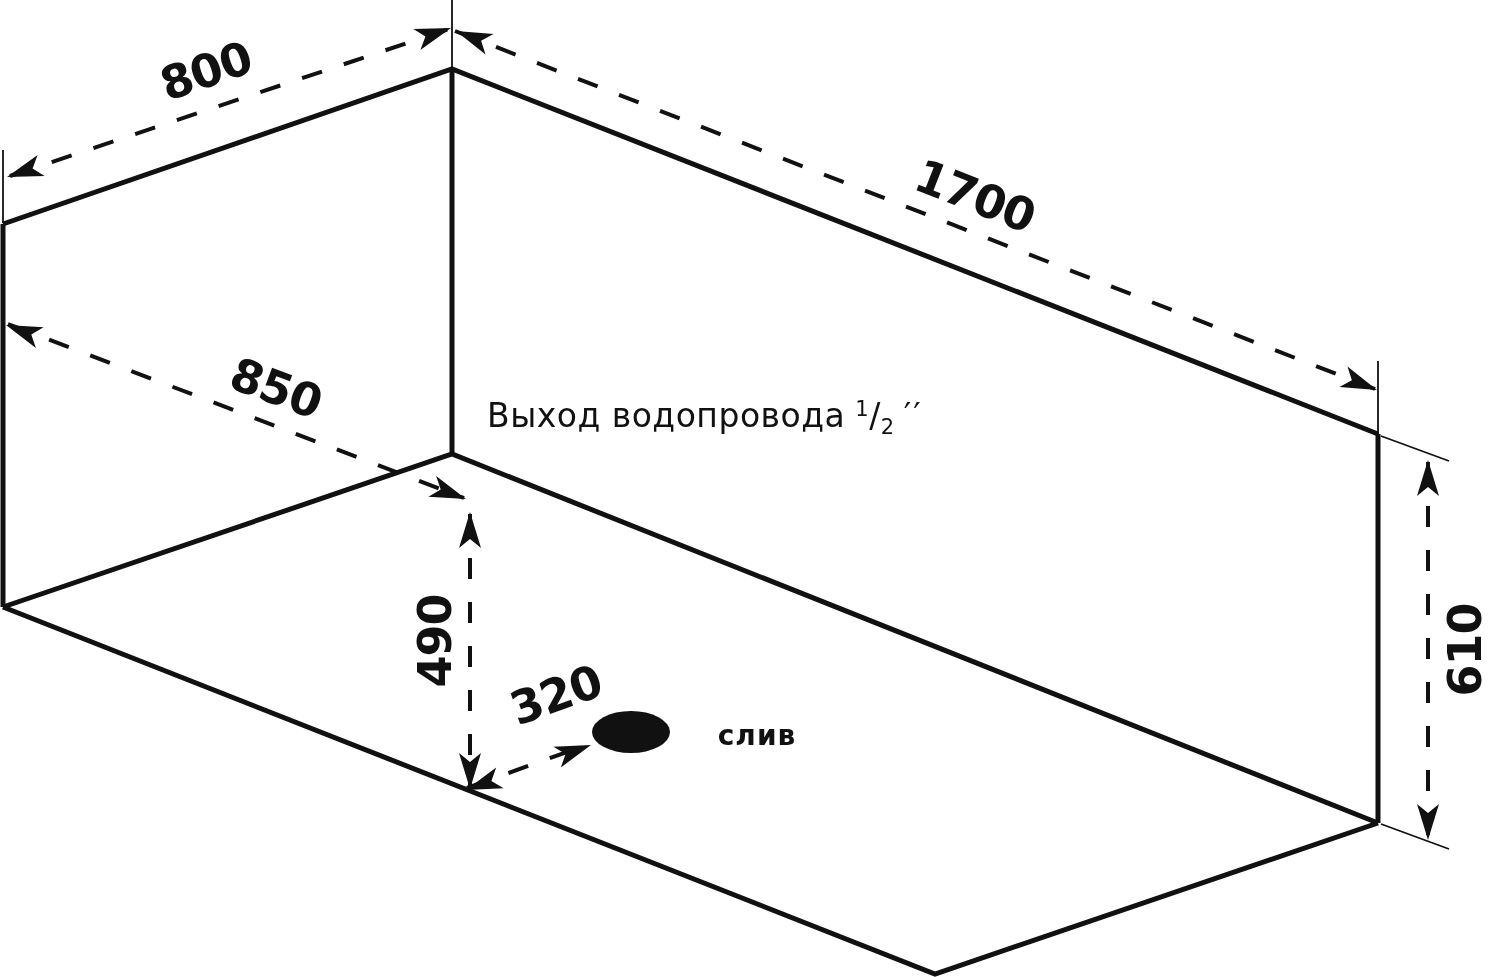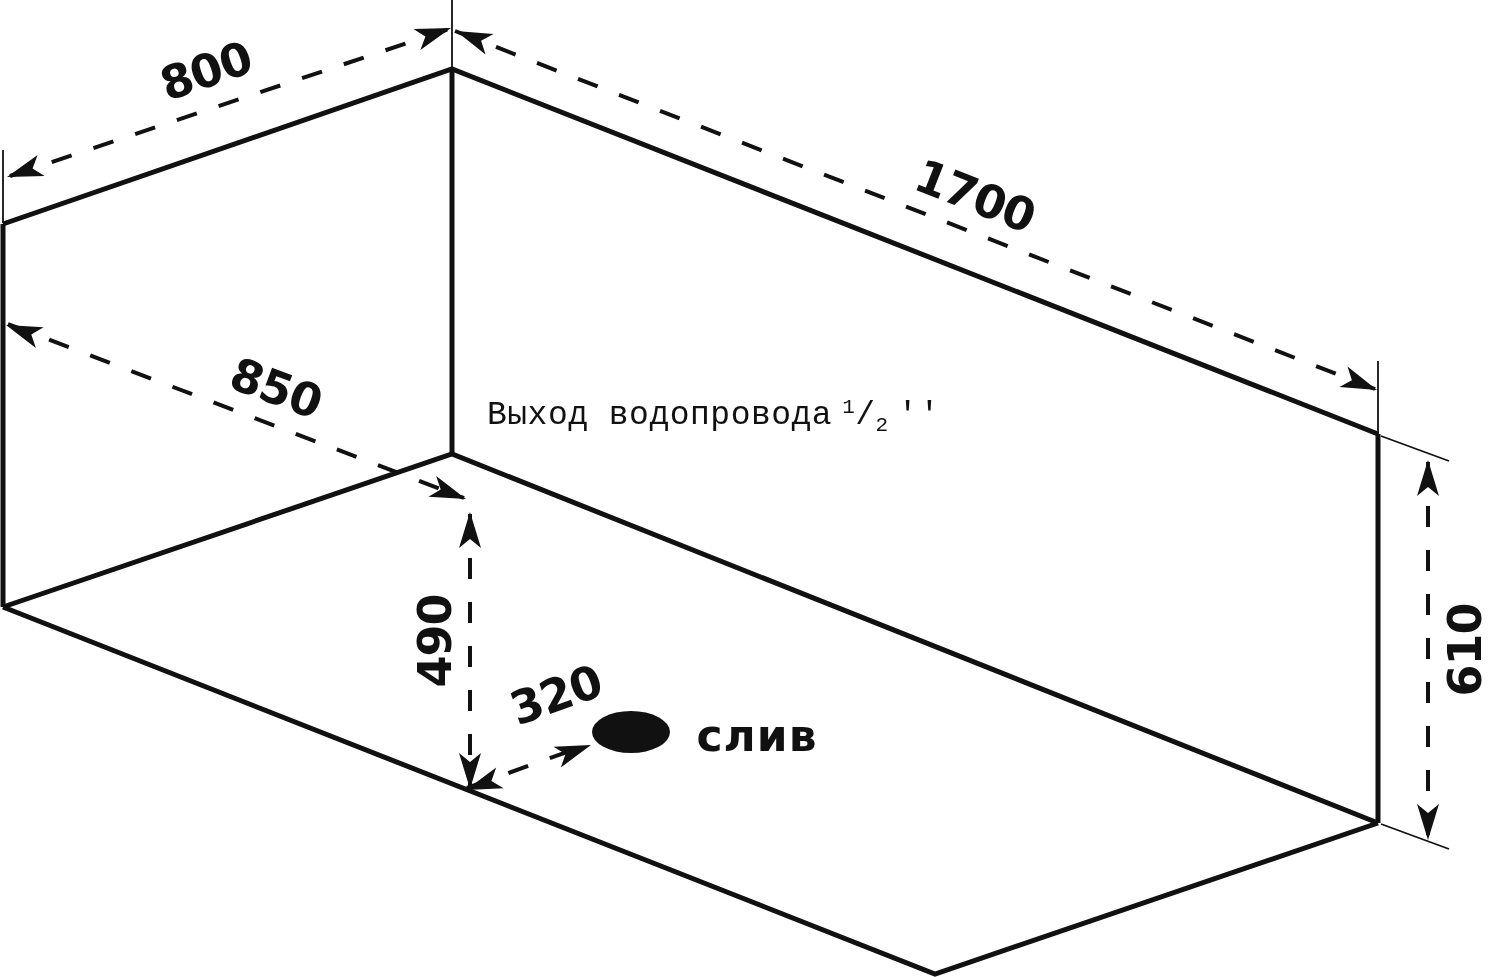--- a/index.html
+++ b/index.html
@@ -15,30 +15,29 @@
 
   .dim-label {
     position:absolute;
     font-weight:bold; font-size:46px; line-height:1;
     white-space:nowrap;
     transform:translate(-50%,-50%) rotate(var(--r,0deg));
     letter-spacing:-1px;
   }
   .drain-label {
     position:absolute;
-    font-weight:bold; font-size:44px; line-height:1;
+    font-weight:bold; font-size:28px; line-height:1;
     white-space:nowrap;
     transform:translate(-50%,-50%);
     letter-spacing:1px;
   }
   .note {
     position:absolute; left:487px; top:401px;
     font-size:33px; line-height:29px; white-space:nowrap;
     letter-spacing:0.5px;
-    font-family:Liberation Mono, monospace;
   }
   .note .frac-num { font-size:21px; position:relative; top:-11px; margin-left:10px; }
   .note .frac-den { font-size:21px; position:relative; top:7px; }
   .note .inch-marks { margin-left:9px; letter-spacing:2px; }
 </style>
 </head>
 <body>
 
 <div class="stage">
 

